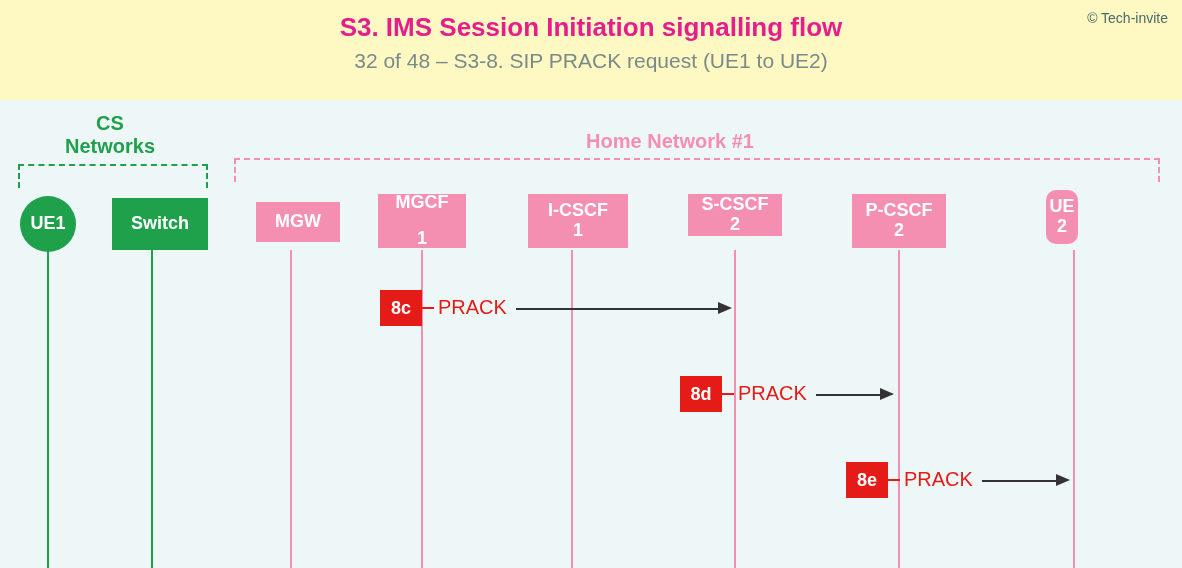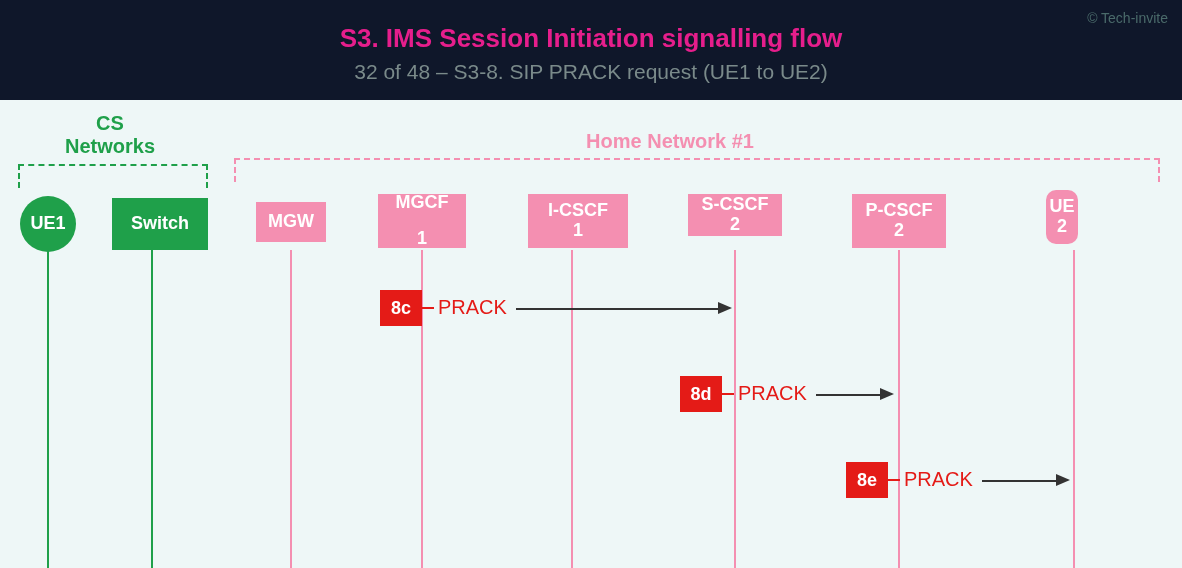--- a/index.html
+++ b/index.html
@@ -5,25 +5,25 @@
   * { box-sizing: border-box; margin: 0; padding: 0; }
   body {
     font-family: Arial, Helvetica, sans-serif;
     background: #ffffff;
     width: 1182px;
     height: 568px;
     position: relative;
     overflow: hidden;
   }
   .header {
-    background: #0f172a;
+    background: #fef9c3;
     height: 100px;
     width: 100%;
     position: relative;
-    padding-top: 23px;
+    padding-top: 12px;
     text-align: center;
   }
   .title {
     color: #e61e8c;
     font-size: 26px;
     font-weight: bold;
   }
   .subtitle {
     color: #7a8a8a;
     font-size: 21px;
@@ -159,21 +159,21 @@
 
   <div class="group-label home" style="left:540px; top:30px; width:260px;">Home Network #1</div>
   <div class="bracket home" style="left:234px; top:58px; width:926px;"></div>
 
   <div class="node circle" style="left:20px; top:96px;">
     <span>UE1</span>
   </div>
   <div class="node switch" style="left:112px; top:98px;">
     <span>Switch</span>
   </div>
-  <div class="node pink" style="left:256px; top:102px; width:70px; height:40px;">
+  <div class="node pink" style="left:256px; top:102px; width:84px; height:40px;">
     <span>MGW</span>
   </div>
   <div class="node pink" style="left:378px; top:94px; width:88px; height:54px;gap:16px;">
     <span>MGCF</span>
     <span>1</span>
   </div>
   <div class="node pink" style="left:528px; top:94px; width:100px; height:54px;">
     <span>I-CSCF</span>
     <span>1</span>
   </div>

